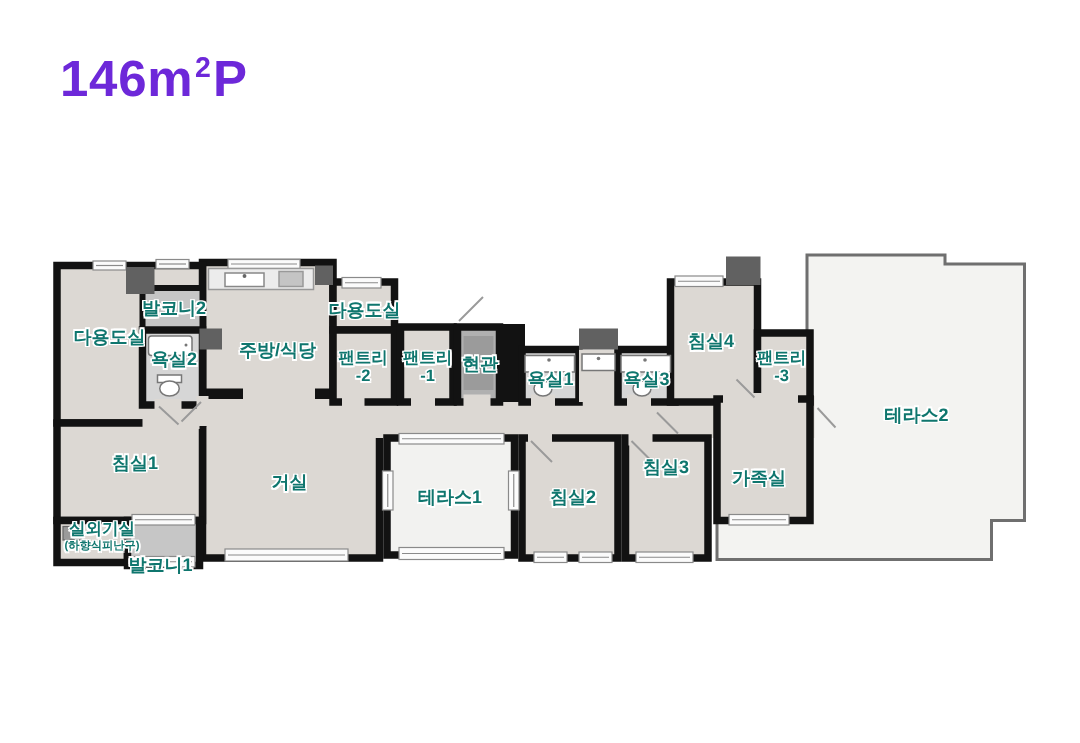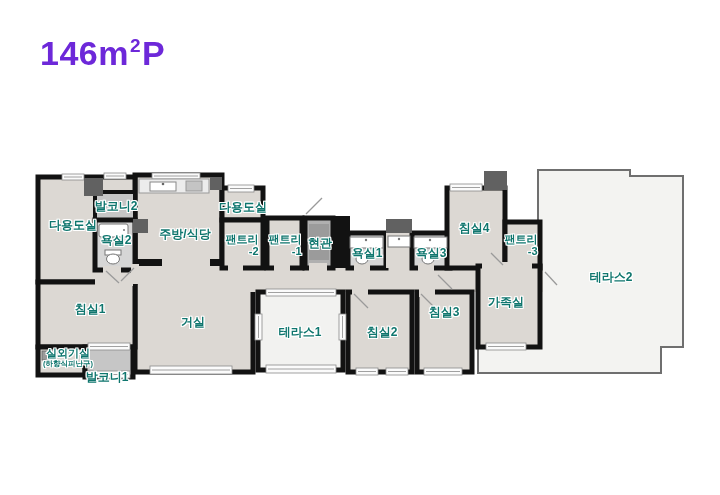--- a/index.html
+++ b/index.html
@@ -7,21 +7,21 @@
          font-family:"Liberation Sans","DejaVu Sans",sans-serif;}
   .title{position:absolute;left:40px;top:34px;font-size:34px;font-weight:800;
          color:#6d28d9;letter-spacing:0.5px;}
   .title sup{font-size:19px;font-weight:800;vertical-align:13px;margin-left:1px;margin-right:1px;}
   .plan{position:absolute;left:0;top:0;width:720px;height:495px;}
   .plan svg{position:absolute;left:0;top:0;}
   .lbl{position:absolute;transform:translate(-50%,-50%);font-size:12px;font-weight:700;color:#0f766e;
        white-space:nowrap;text-align:center;line-height:13px;
        text-shadow:-1px -1px 0 #fff,1px -1px 0 #fff,-1px 1px 0 #fff,1px 1px 0 #fff,
                    -1px 0 0 #fff,1px 0 0 #fff,0 -1px 0 #fff,0 1px 0 #fff;}
-  .lbl.two{font-size:11px;line-height:12px;text-align:right;}
+  .lbl.two{font-size:11px;line-height:12px;}
   .lbl.two span{display:block;}
   .lbl.outdoor{font-size:11px;line-height:11px;padding-left:16px;}
   .lbl.outdoor .sub{display:block;font-size:7.5px;font-weight:700;line-height:9px;}
 </style>
 </head>
 <body>
 
 <div class="stage">
 
   <div class="title"><span>146m</span><sup>2</sup><span>P</span></div>
@@ -182,15 +182,15 @@
         <span>-3</span>
       </div>
     <div class="lbl" style="left:611px;top:277px">테라스2</div>
     <div class="lbl" style="left:90px;top:309px">침실1</div>
     <div class="lbl outdoor" style="left:60px;top:358px"><span>실외기실</span><span class="sub">(하향식피난구)</span></div>
     <div class="lbl" style="left:107px;top:377px">발코니1</div>
     <div class="lbl" style="left:193px;top:322px">거실</div>
     <div class="lbl" style="left:300px;top:332px">테라스1</div>
     <div class="lbl" style="left:382px;top:332px">침실2</div>
     <div class="lbl" style="left:444px;top:312px">침실3</div>
-    <div class="lbl" style="left:506px;top:302px">가족실</div>
+    <div class="lbl" style="left:506px;top:319px">가족실</div>
   </div>
 </div>
 
 </body></html>

